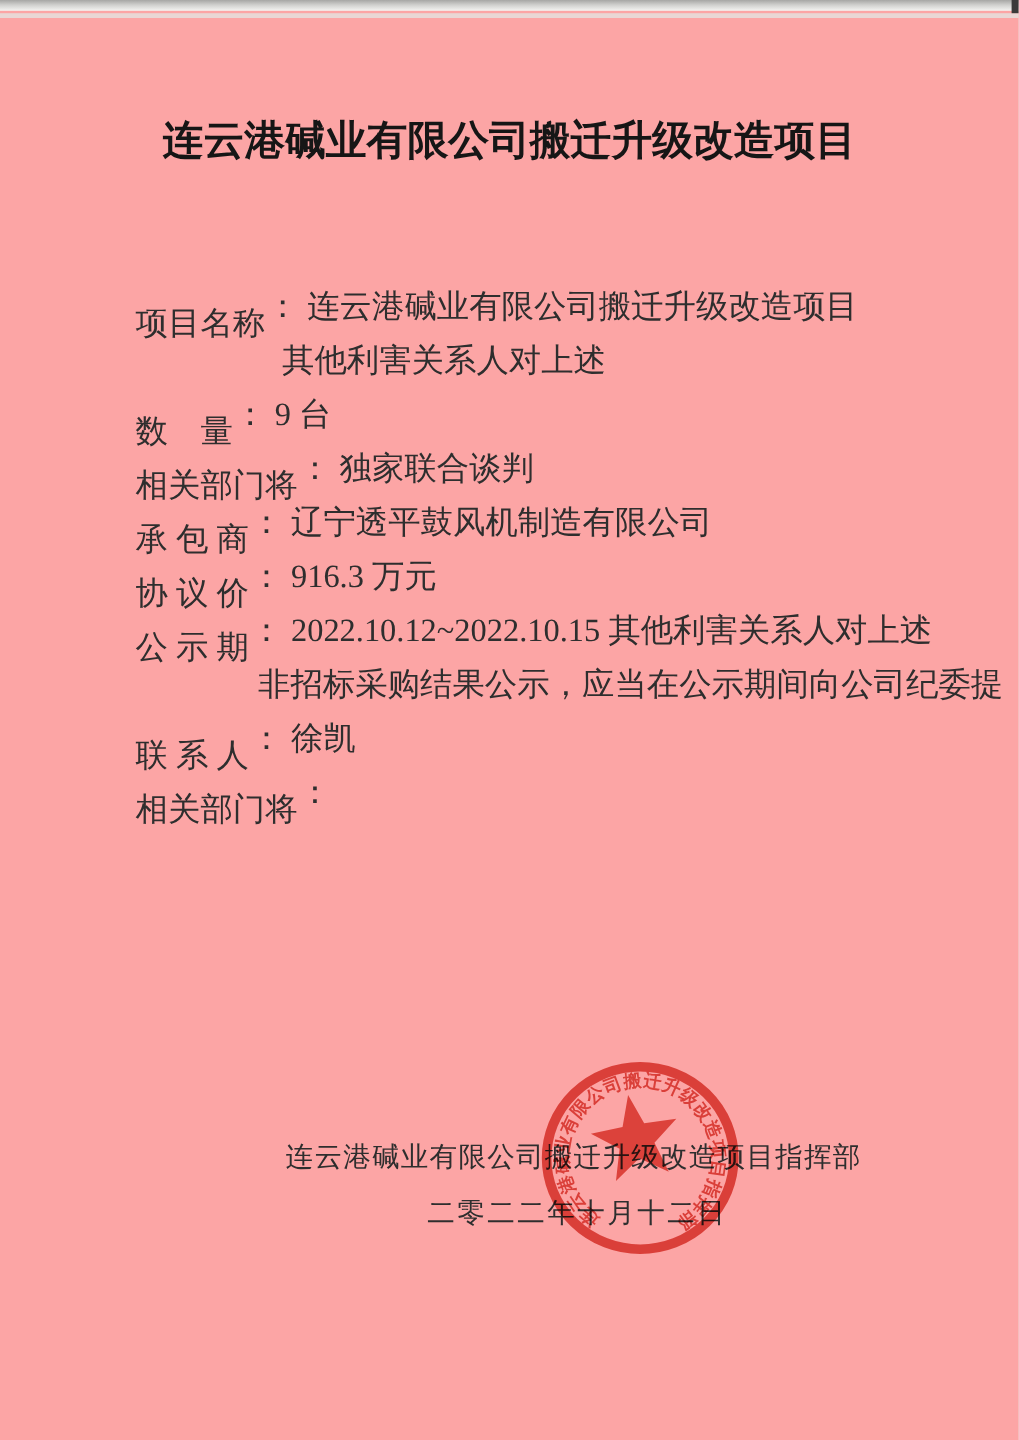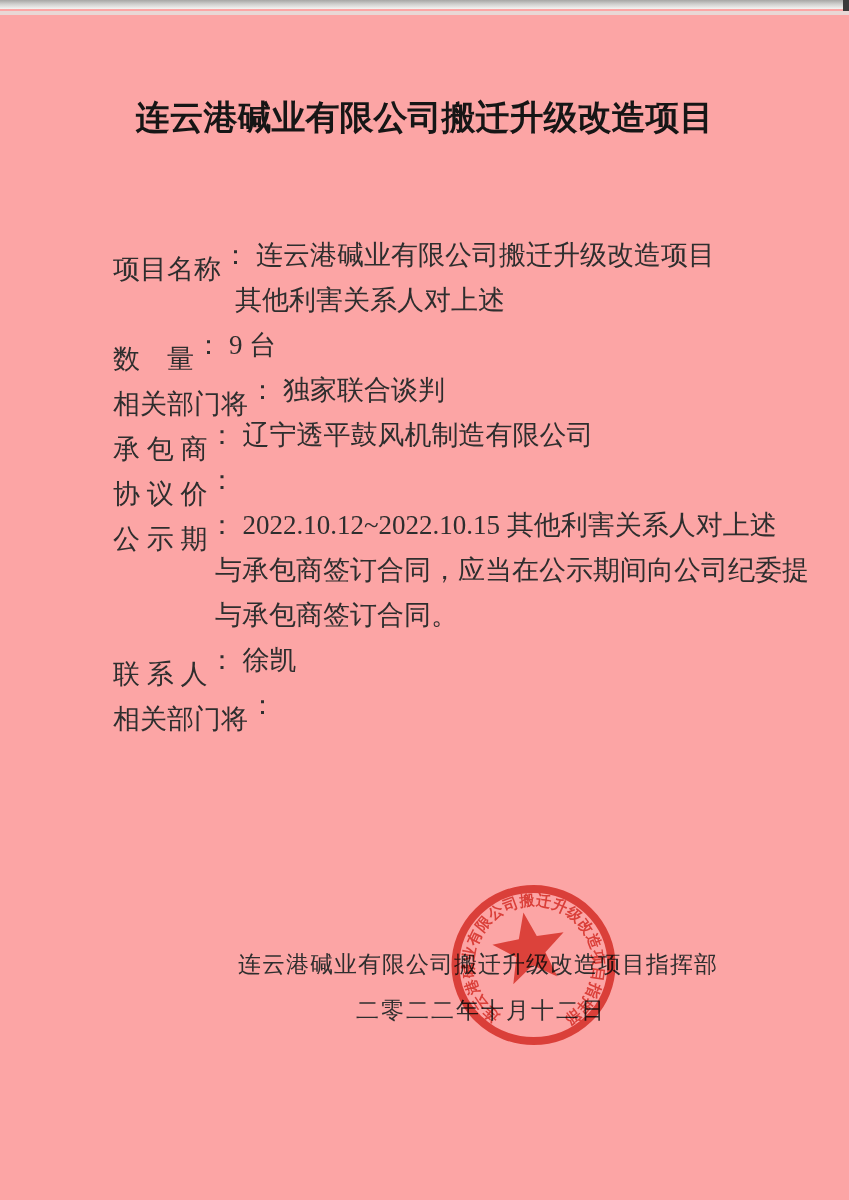--- a/index.html
+++ b/index.html
@@ -95,31 +95,29 @@
         <span class="value">独家联合谈判</span>
     </div>
     <div class="row">
       <span class="label">承 包 商</span>
         <span class="colon">：</span>
         <span class="value">辽宁透平鼓风机制造有限公司</span>
     </div>
     <div class="row">
       <span class="label">协 议 价</span>
         <span class="colon">：</span>
+        <span class="value">916.3 万元</span>
     </div>
     <div class="row">
       <span class="label">公 示 期</span>
         <span class="colon">：</span>
         <span class="value">2022.10.12~2022.10.15 其他利害关系人对上述</span>
     </div>
     <div class="row indent-2">
-      <span class="cont">与承包商签订合同，应当在公示期间向公司纪委提</span>
-    </div>
-    <div class="row indent-2">
-      <span class="cont">与承包商签订合同。</span>
+      <span class="cont">非招标采购结果公示，应当在公示期间向公司纪委提</span>
     </div>
     <div class="row">
       <span class="label">联 系 人</span>
         <span class="colon">：</span>
         <span class="value">徐凯</span>
     </div>
     <div class="row">
       <span class="label">相关部门将</span>
         <span class="colon">：</span>
     </div>

